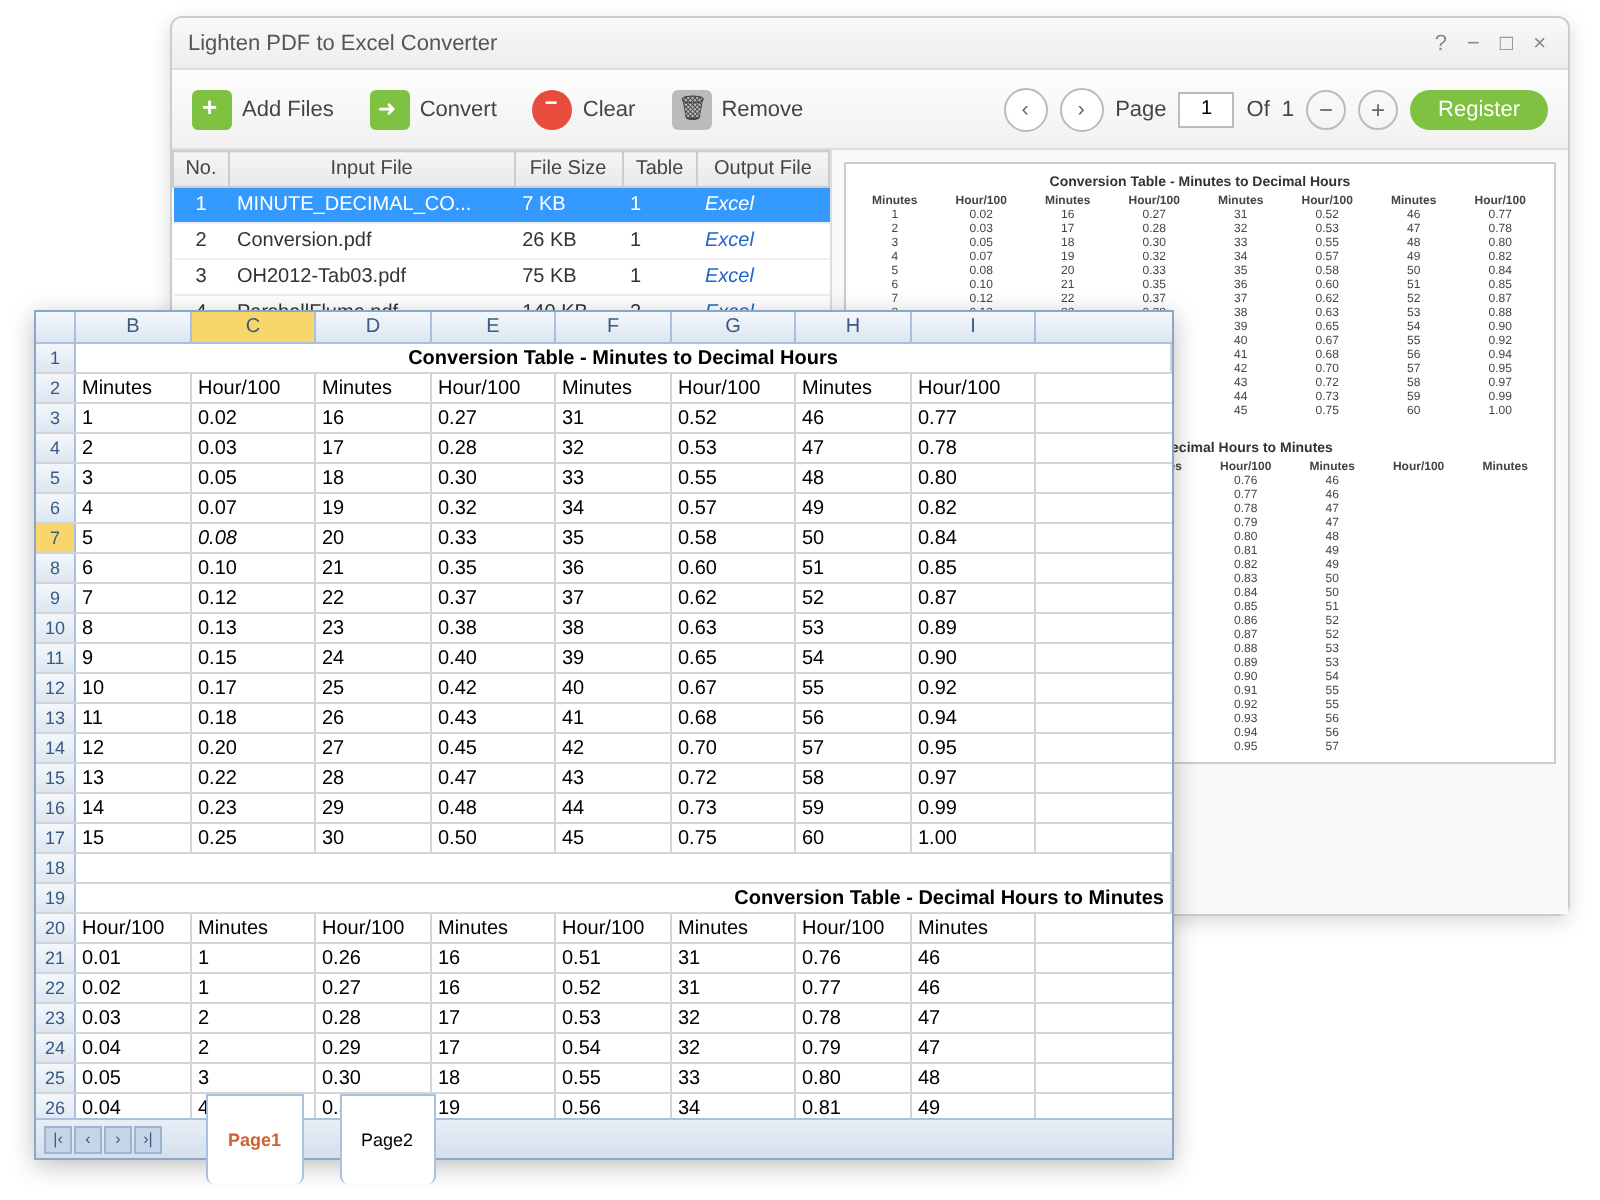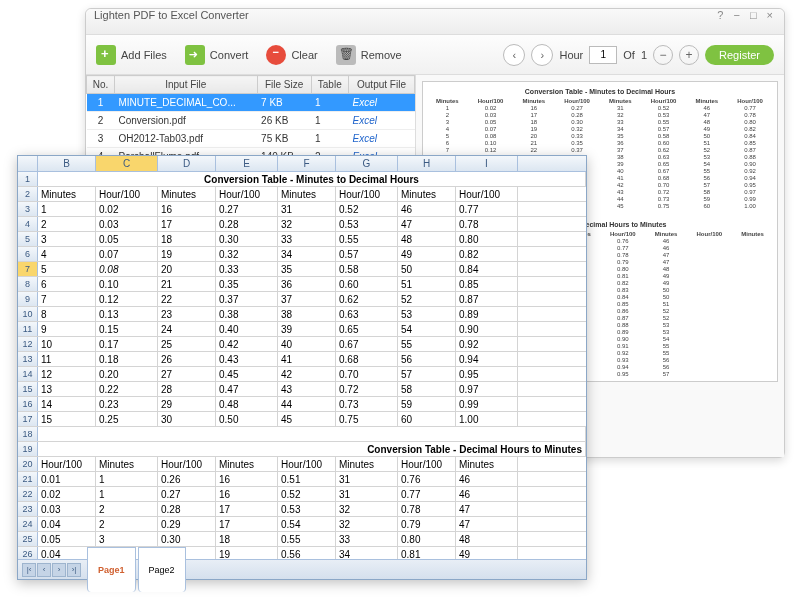--- a/index.html
+++ b/index.html
@@ -1,20 +1,20 @@
 <!DOCTYPE html>
 <html><head>
 <meta charset="utf-8">
 <style>
 * { box-sizing: border-box; margin: 0; padding: 0; font-family: Arial, sans-serif; }
 body { background: #fff; width: 800px; height: 600px; position: relative; overflow: hidden; }
 
 
 .conv-window { position: absolute; left: 85px; top: 8px; width: 700px; height: 450px; background: #fff; border: 1px solid #ccc; border-radius: 6px; box-shadow: 0 3px 10px rgba(0,0,0,0.15); }
-.conv-title { height: 26px; background: linear-gradient(#f9f9f9,#ededed); border-bottom: 1px solid #ddd; display:flex; padding:0 8px; font-size:11px; color:#555; border-radius:6px 6px 0 0;}
+.conv-title { height: 26px; background: linear-gradient(#f9f9f9,#ededed); border-bottom: 1px solid #ddd; display:flex; align-items:center; padding:0 8px; font-size:11px; color:#555; border-radius:6px 6px 0 0;}
 .conv-title .win-btns { margin-left:auto; display:flex; gap:4px; font-size:11px; color:#888; }
 .conv-title .win-btns span { cursor:pointer; padding:0 3px; }
 
 .conv-toolbar { height: 40px; background: linear-gradient(#fdfdfd,#f1f1f1); border-bottom:1px solid #ddd; display:flex; align-items:center; padding:0 10px; gap:18px; font-size:11px; color:#444;}
 .tb-btn { display:flex; align-items:center; gap:5px; cursor:pointer;}
 .tb-icon { width:20px; height:20px; display:inline-block; border-radius:3px; }
 .ic-add { background:#7fc241; position:relative;}
 .ic-add::after{content:"+"; color:#fff; font-weight:bold; position:absolute; left:5px; top:1px; font-size:13px;}
 .ic-conv { background:#7fc241;}
 .ic-conv::after{content:"➜"; color:#fff; position:absolute; font-size:11px; margin-left:4px; margin-top:3px;}
@@ -56,21 +56,21 @@
 .excel-row .rhdr { width:20px; background:linear-gradient(#f3f7fb,#dce6f1); border-right:1px solid #a9c0de; text-align:center; font-size:9px; color:#3b5a82; line-height:15px;}
 .excel-row .rhdr.sel { background:#f9d66c;}
 .excel-row .cell { border-right:1px solid #d4d4d4; font-size:10px; padding:0 3px; line-height:15px; color:#000; overflow:hidden; white-space:nowrap;}
 .excel-row.title .cell { font-weight:bold; }
 .excel-row .cell.b{width:58px;} .excel-row .cell.c{width:62px;} .excel-row .cell.d{width:58px;} .excel-row .cell.e{width:62px;} .excel-row .cell.f{width:58px;} .excel-row .cell.g{width:62px;} .excel-row .cell.h{width:58px;} .excel-row .cell.i{width:62px;}
 .excel-row.selrow .cell { background:#fff;}
 .excel-row.selrow .cell.c { font-style:italic;}
 .excel-tabs { position:absolute; bottom:0; left:0; right:0; height:20px; background:linear-gradient(#e8eef6,#d5e0ed); border-top:1px solid #a9c0de; display:flex; align-items:center; font-size:9px;}
 .excel-tabs .navset { display:flex; gap:1px; padding:0 4px;}
 .excel-tabs .navset span { width:14px; height:14px; background:#c5d4e6; border:1px solid #9db4ce; display:flex; align-items:center; justify-content:center; font-size:8px; color:#3b5a82; cursor:pointer;}
-.excel-tabs .tab { padding:17px 10px; background:#fff; border:1px solid #a9c0de; border-bottom:none; margin-left:2px; border-radius:0 0 4px 4px;}
+.excel-tabs .tab { padding:17px 10px; background:#fff; border:1px solid #a9c0de; border-bottom:none; margin-left:18px; border-radius:0 0 4px 4px;}
 .excel-tabs .tab.act { background:#fff; color:#d06030; font-weight:bold;}
 .mergecell { flex:1; text-align:center;}
 </style>
 </head>
 <body>
 
 <div class="conv-window">
   <div class="conv-title">
     <span>Lighten PDF to Excel Converter</span>
     <div class="win-btns">
@@ -93,21 +93,21 @@
         <span class="tb-icon ic-clear"></span>
         <span>Clear</span>
       </div>
     <div class="tb-btn">
         <span class="tb-icon ic-rem"></span>
         <span>Remove</span>
       </div>
     <div class="conv-right-tb">
       <div class="nav-btn">‹</div>
       <div class="nav-btn">›</div>
-      <span>Hour</span>
+      <span>Page</span>
       <input class="page-inp" value="1" style="">
       <span>Of</span>
       <span>1</span>
       <div class="zoom-btn">−</div>
       <div class="zoom-btn">+</div>
       <button class="reg-btn">Register</button>
     </div>
   </div>
   <div class="conv-body">
     <div class="file-pane">

